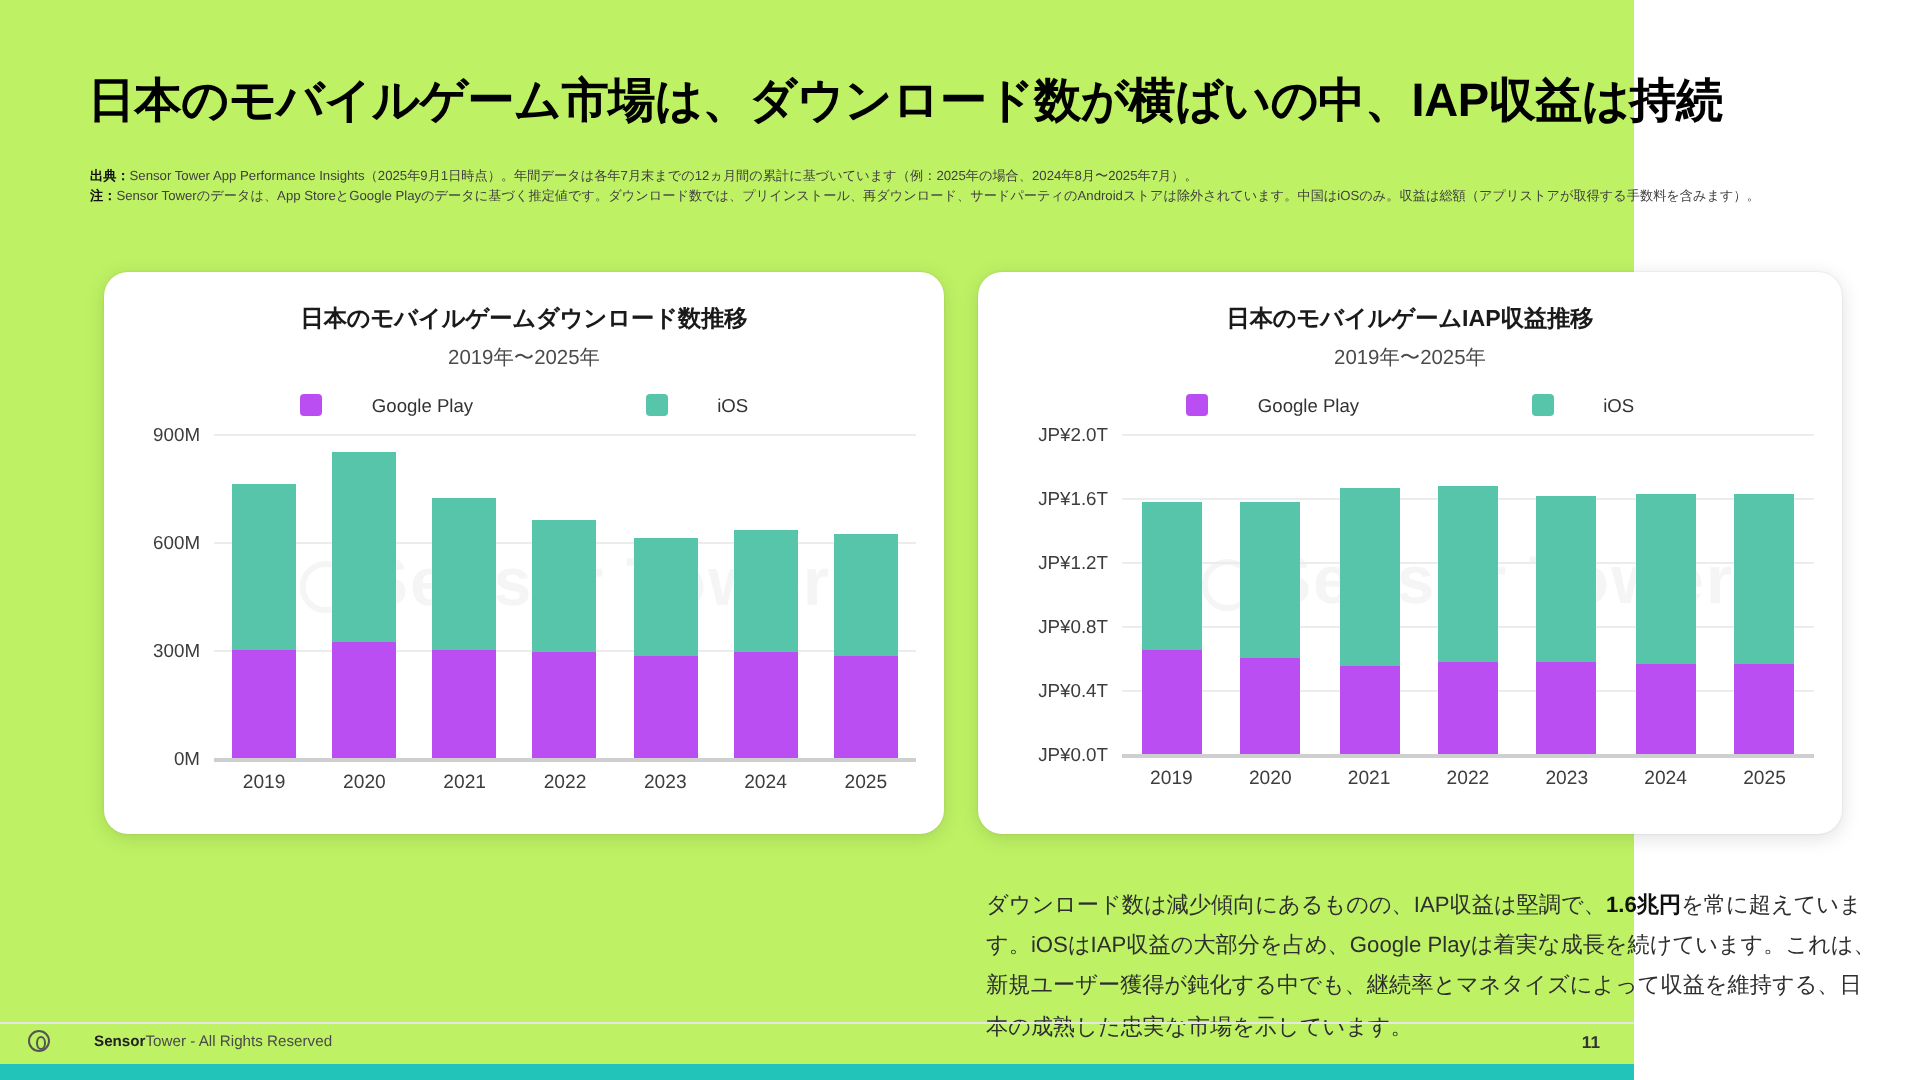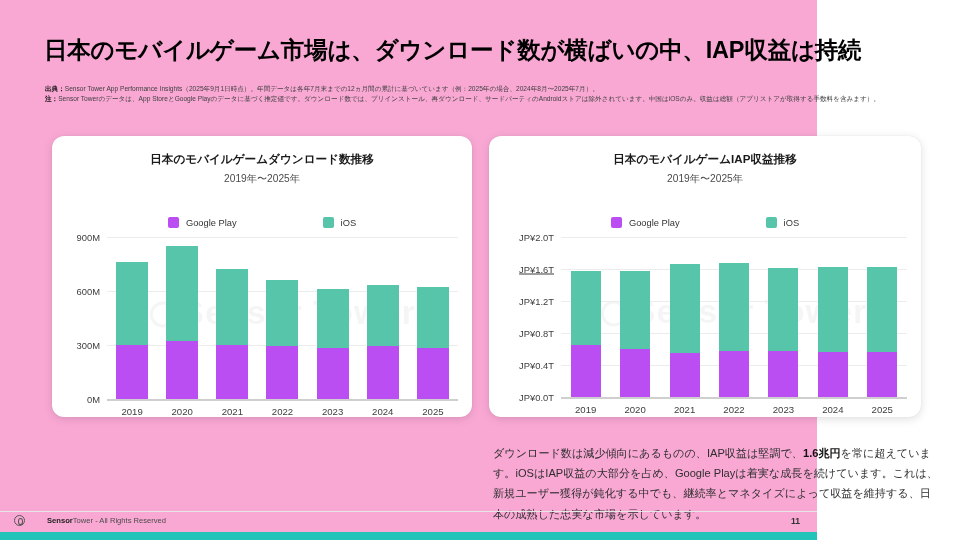--- a/index.html
+++ b/index.html
@@ -5,21 +5,21 @@
   * { box-sizing: border-box; margin: 0; padding: 0; }
   html, body {
     width: 960px; height: 540px;
     font-family: "Liberation Sans", "DejaVu Sans", sans-serif;
     background: #ffffff;
     overflow: hidden;
   }
   .slide {
     position: relative;
     width: 817px; height: 540px;
-    background: #f9a8d4;
+    background: #bef264;
   }
 
   
   .title {
     position: absolute;
     left: 44px; top: 34px;
     width: 880px;
     font-size: 23.5px;
     font-weight: bold;
     color: #000000;
@@ -65,21 +65,21 @@
     margin-top: 5px;
   }
 
   .legend {
     display: flex;
     justify-content: center;
     gap: 86px;
     margin-top: 11px;
     align-items: center;
   }
-  .legend-item { display: flex; align-items: center; gap: 7px; margin-top: 20px; }
+  .legend-item { display: flex; align-items: center; gap: 25px; }
   .legend-swatch { width: 11px; height: 11px; border-radius: 2px; display: block; }
   .legend-label { font-size: 9.3px; color: #333; }
 
   
   .plot {
     position: relative;
     margin-top: 9px;
   }
   .gridline {
     position: absolute;
@@ -320,21 +320,21 @@
         <div class="gridline" style="top: 128px;">
           <span class="ytick" style="top: 0px;">JP¥0.4T</span>
         </div>
         <div class="gridline" style="top: 96px;">
           <span class="ytick" style="top: 0px;">JP¥0.8T</span>
         </div>
         <div class="gridline" style="top: 64px;">
           <span class="ytick" style="top: 0px; margin-left: 17px;">JP¥1.2T</span>
         </div>
         <div class="gridline" style="top: 32px;">
-          <span class="ytick" style="top: 0px; text-decoration: underline;">JP¥1.6T</span>
+          <span class="ytick" style="top: 0px;">JP¥1.6T</span>
         </div>
         <div class="gridline" style="top: 0px;">
           <span class="ytick" style="top: 0px;">JP¥2.0T</span>
         </div>
         <div class="bars">
           <div class="bar-col" style="width: 30px;">
             <div class="seg seg-top" style="height: 73.6px; background: rgb(86, 197, 170);"></div>
             <div class="seg seg-bottom" style="height: 52px; background: rgb(187, 78, 242);"></div>
           </div>
           <div class="bar-col" style="width: 30px;">

